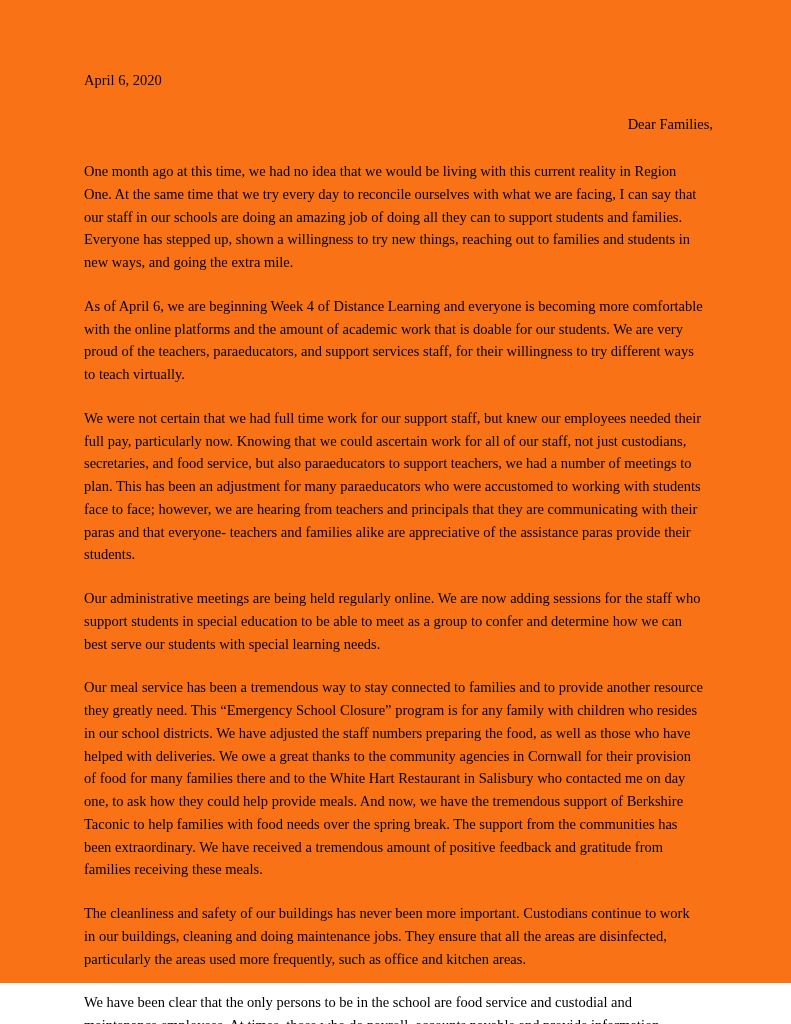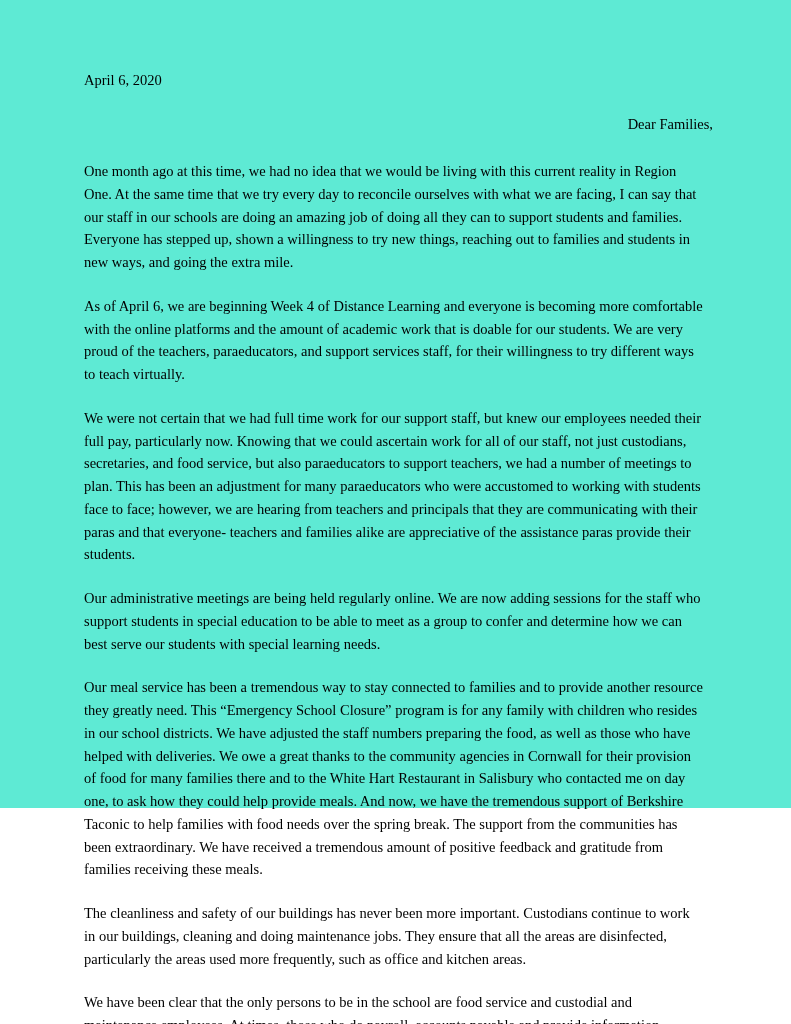--- a/index.html
+++ b/index.html
@@ -10,22 +10,22 @@
   body {
     width: 791px;
     height: 1024px;
     font-family: "Liberation Serif", "DejaVu Serif", serif;
     color: #000000;
     overflow: hidden;
   }
   .page {
     box-sizing: border-box;
     width: 791px;
-    height: 808px;
-    background: #5eead4;
+    height: 983px;
+    background: #f97316;
     padding: 70px 78px 0 84px;
   }
   .letter-date {
     font-size: 14.5px;
     line-height: 1.45;
     margin: 0 0 23px 0;
   }
   .letter-salutation {
     font-size: 14.5px;
     line-height: 1.45;

